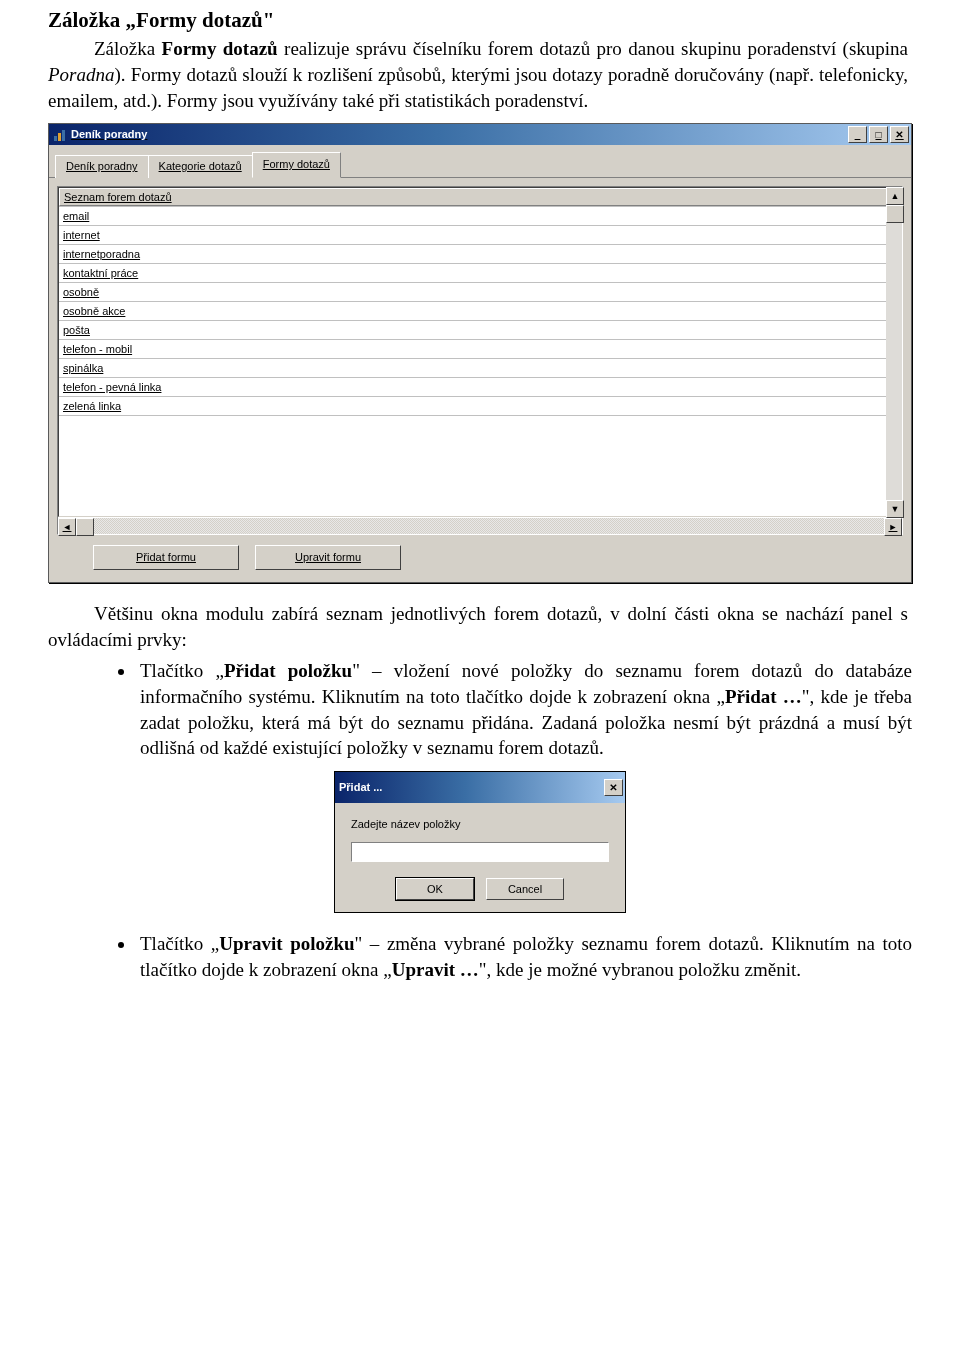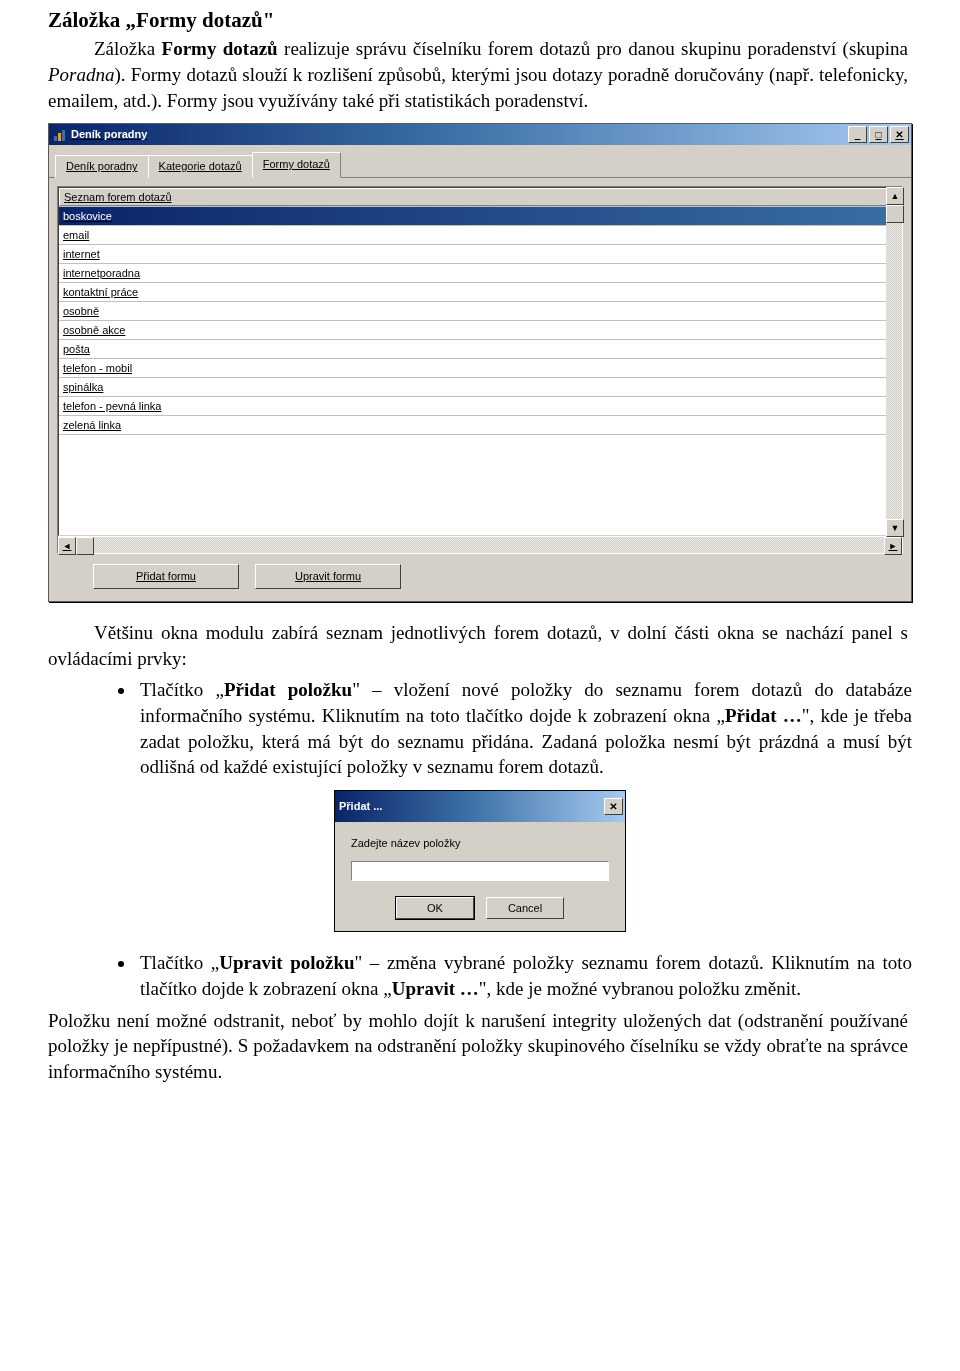--- a/index.html
+++ b/index.html
@@ -257,23 +257,20 @@
       <div class="tab">Kategorie dotazů</div>
       <div class="tab active">Formy dotazů</div>
     </div>
 
     <div class="window-content">
       <div class="grid-box">
         <div class="grid-inner">
           <div class="grid-header-row">
             <div class="grid-header-cell">Seznam forem dotazů</div>
           </div>
-          <div class="grid-row grid-row-selected">
-              <div class="grid-cell">boskovice</div>
-            </div>
           <div class="grid-row">
               <div class="grid-cell">email</div>
             </div>
           <div class="grid-row">
               <div class="grid-cell">internet</div>
             </div>
           <div class="grid-row">
               <div class="grid-cell">internetporadna</div>
             </div>
           <div class="grid-row">
@@ -357,15 +354,14 @@
       </div>
     </div>
   </div>
 
   <ul class="doc-list">
     <li>
       <span>Tlačítko „</span><span class="bold">Upravit položku</span><span>" – změna vybrané položky seznamu forem dotazů. Kliknutím na toto tlačítko dojde k zobrazení okna „</span><span class="bold">Upravit …</span><span>", kde je možné vybranou položku změnit.</span>
     </li>
   </ul>
 
-  <p class="doc-p">Položku není možné odstranit, neboť by mohlo dojít k narušení integrity uložených dat (odstranění používané položky je nepřípustné). S požadavkem na odstranění položky skupinového číselníku se vždy obraťte na správce informačního systému.</p>
 
 </div>
 
 </body></html>

